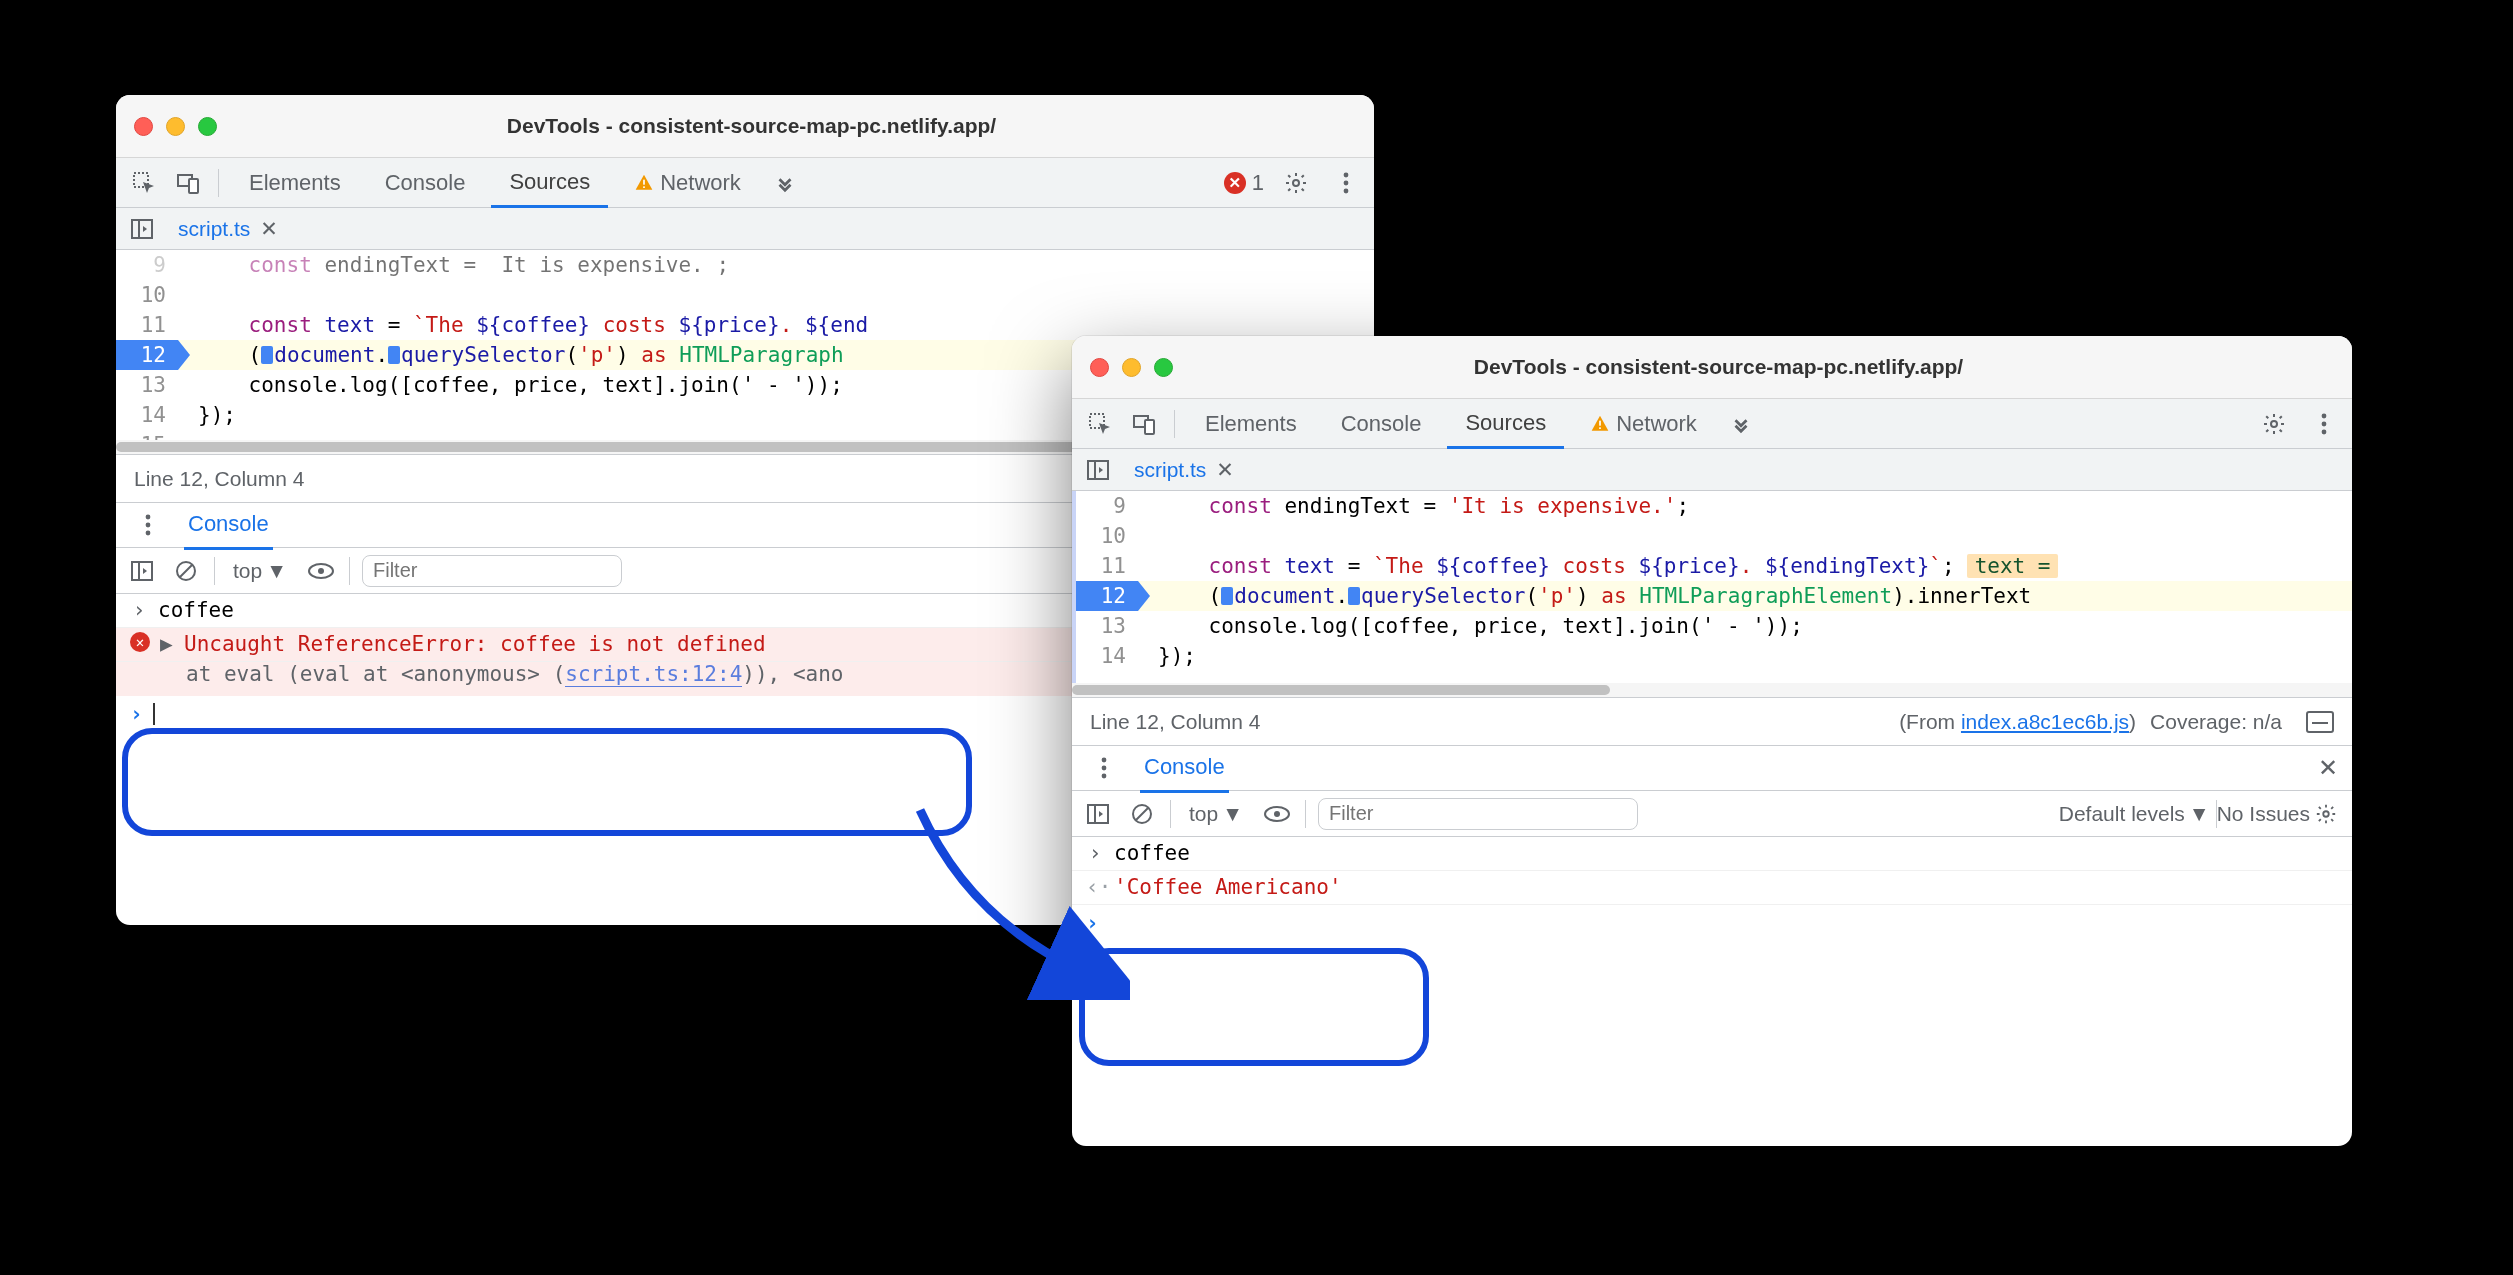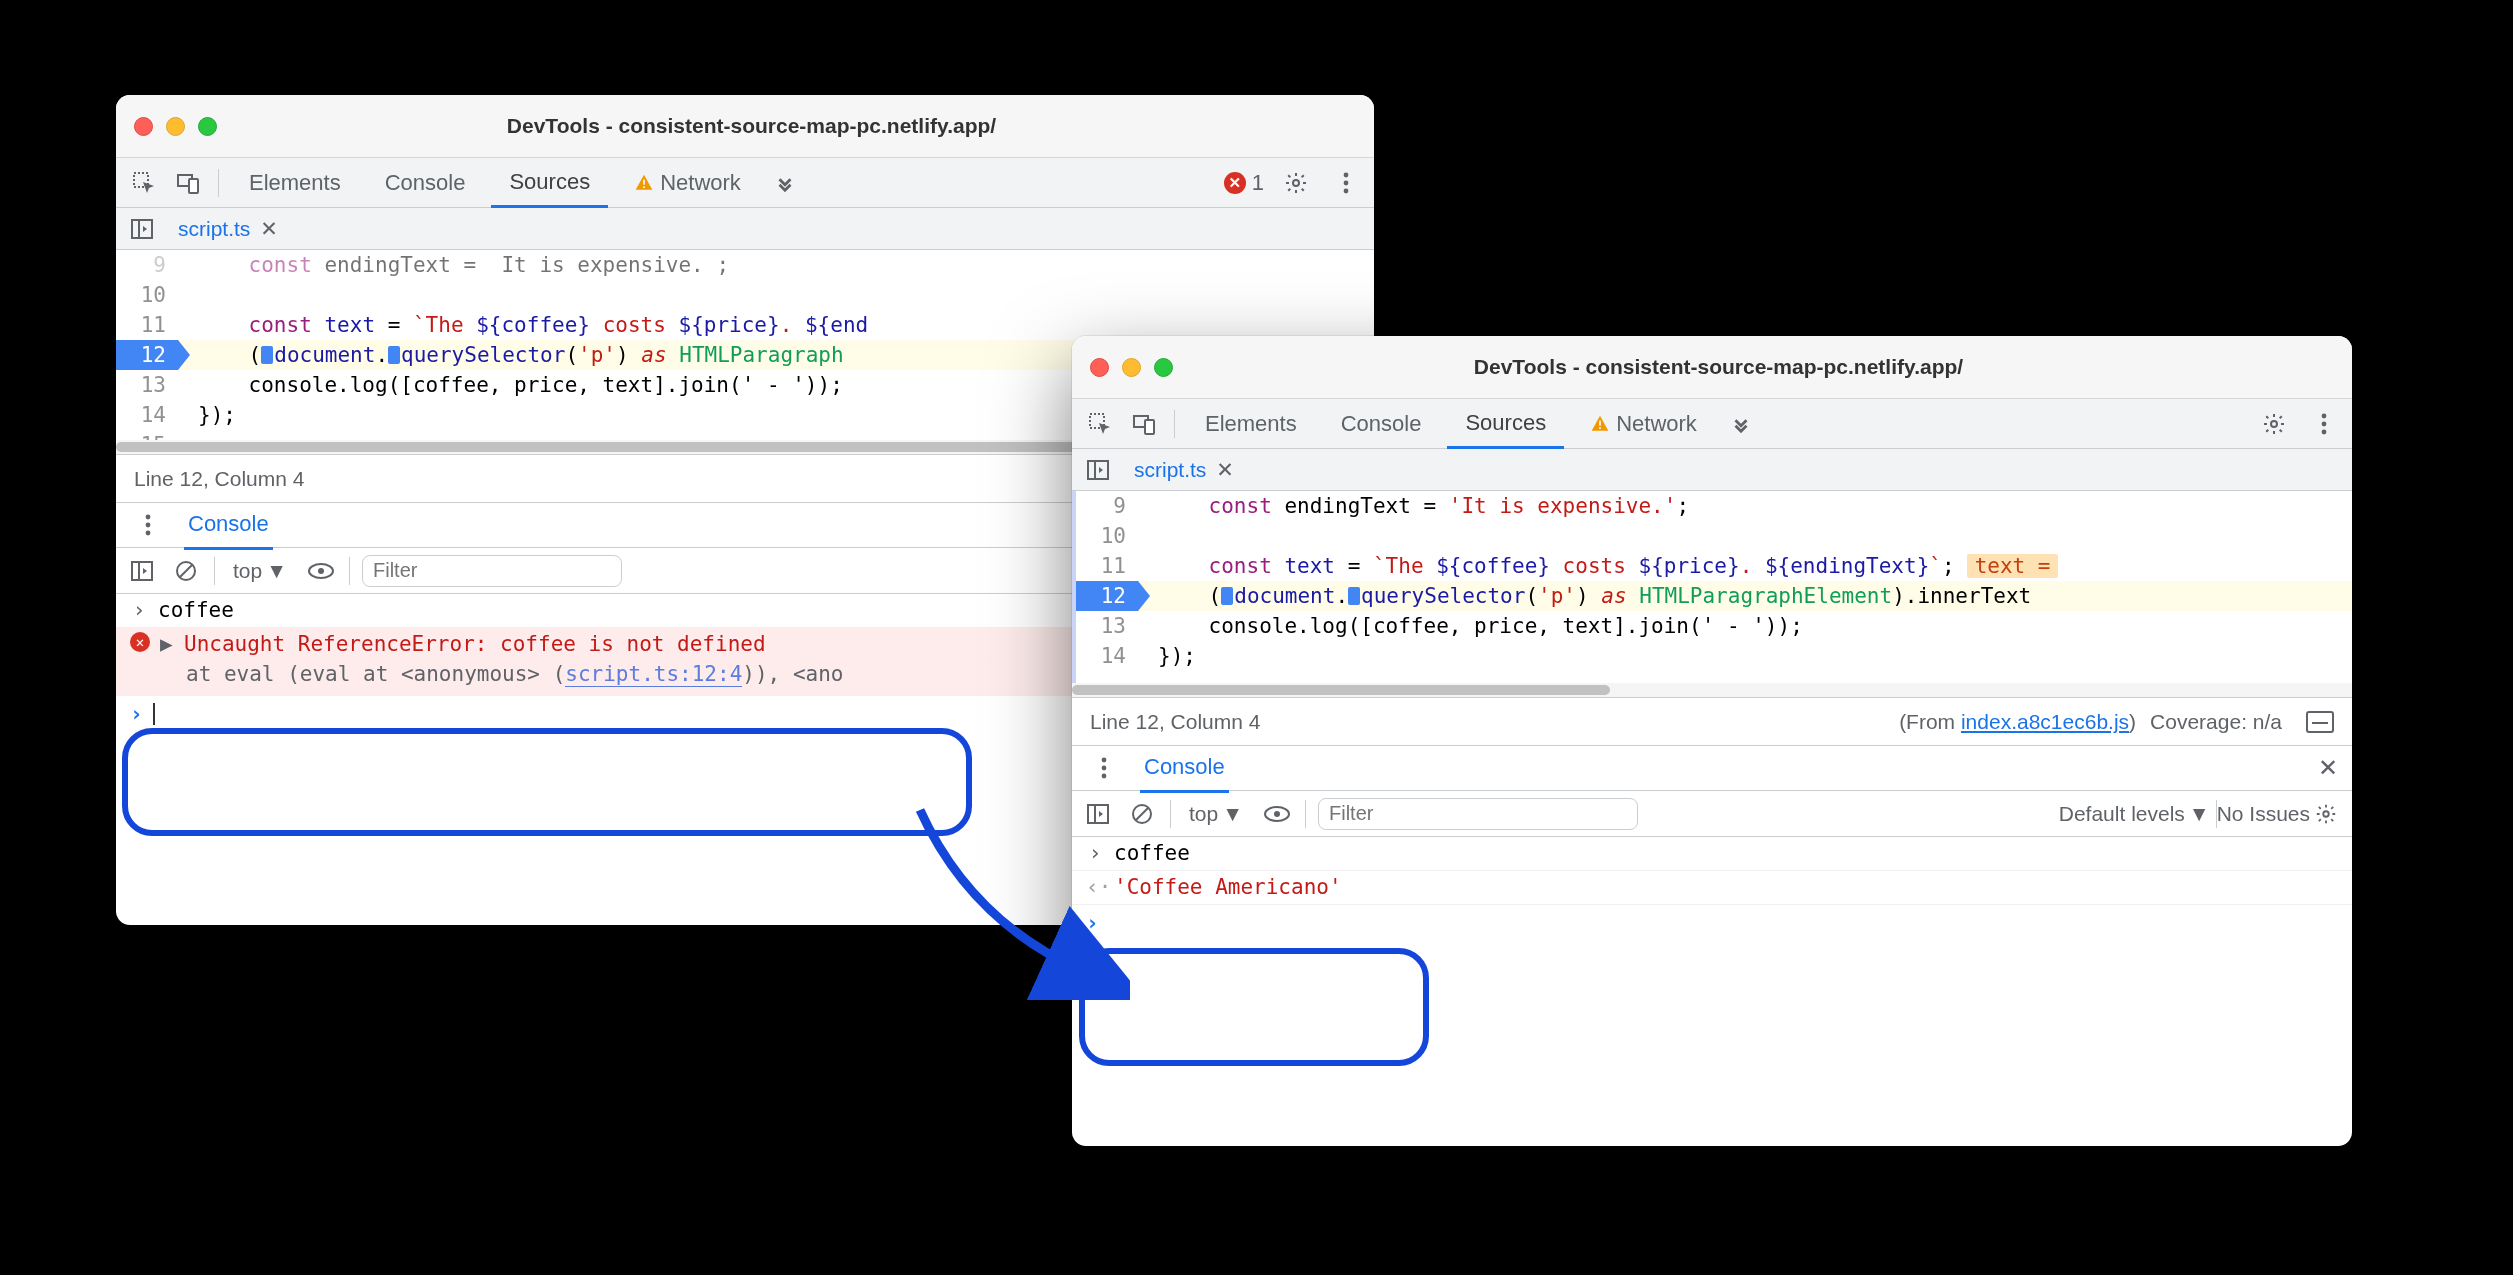--- a/index.html
+++ b/index.html
@@ -130,34 +130,34 @@
   .code { white-space: pre; padding-left: 20px; flex: 1; }
   .code.hl { background: #fffde7; }
   .code.dim { opacity: .55; }
 
   .k-keyword { color: #9a1d7e; }
   .k-var { color: #1a1aa6; }
   .k-string { color: #c41a16; }
   .k-template { color: #1a1aa6; }
   .k-func { color: #1a1aa6; }
   .k-type { color: #0f9d58; }
-  .k-as { color: #c41a16; font-style: italic; }
+  .k-as { color: #c41a16; }
   .pill {
     display: inline-block;
     width: 12px; height: 18px;
     background: #4285f4;
     border-radius: 2px;
     vertical-align: -2px;
     margin-right: 1px;
   }
   .inline-val {
     background: #ffe2b3;
     padding: 0 8px;
     border-radius: 2px;
-    color: #c2410c;
+    color: #14532d;
     margin-left: 12px;
   }
 
   .hscroll {
     height: 14px;
     background: #f5f5f5;
     position: relative;
   }
   .hscroll .thumb {
     position: absolute;

